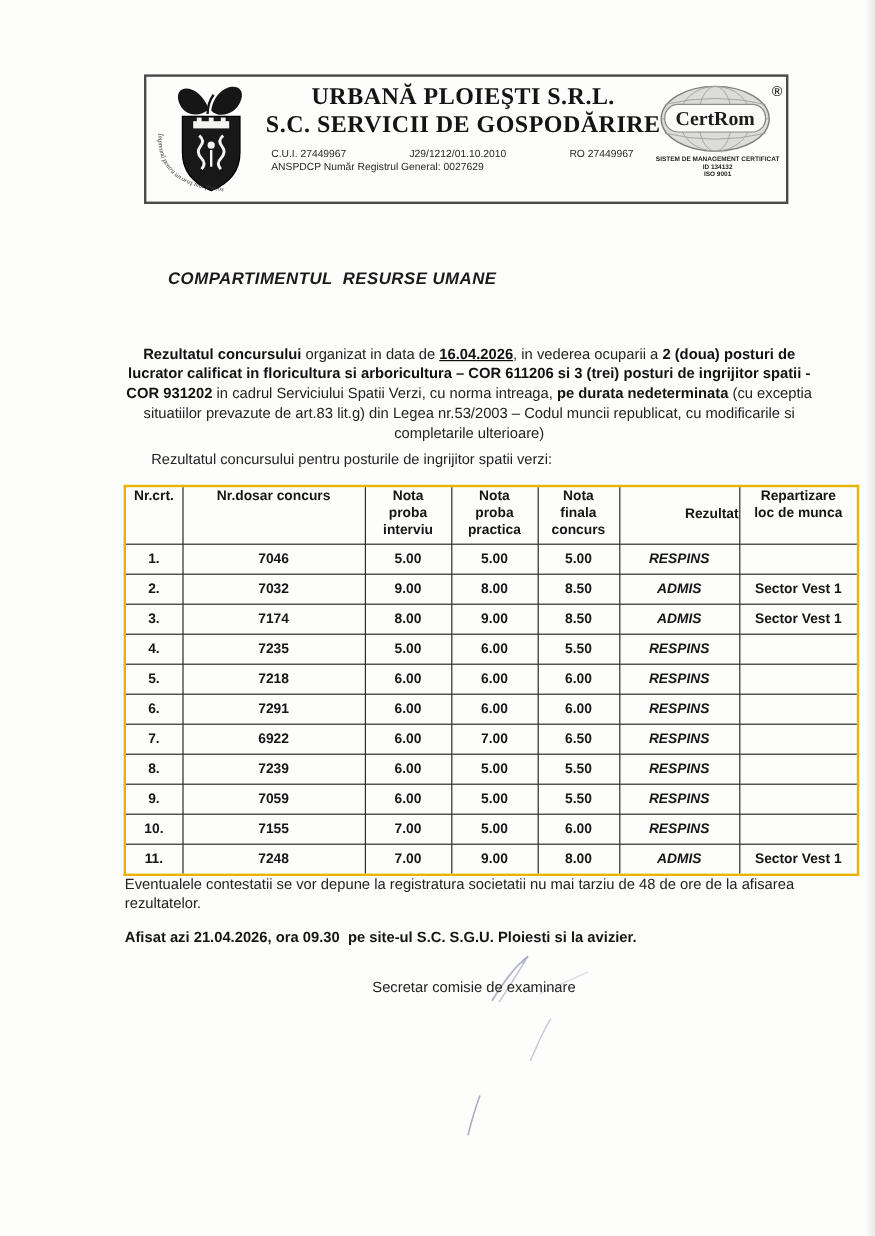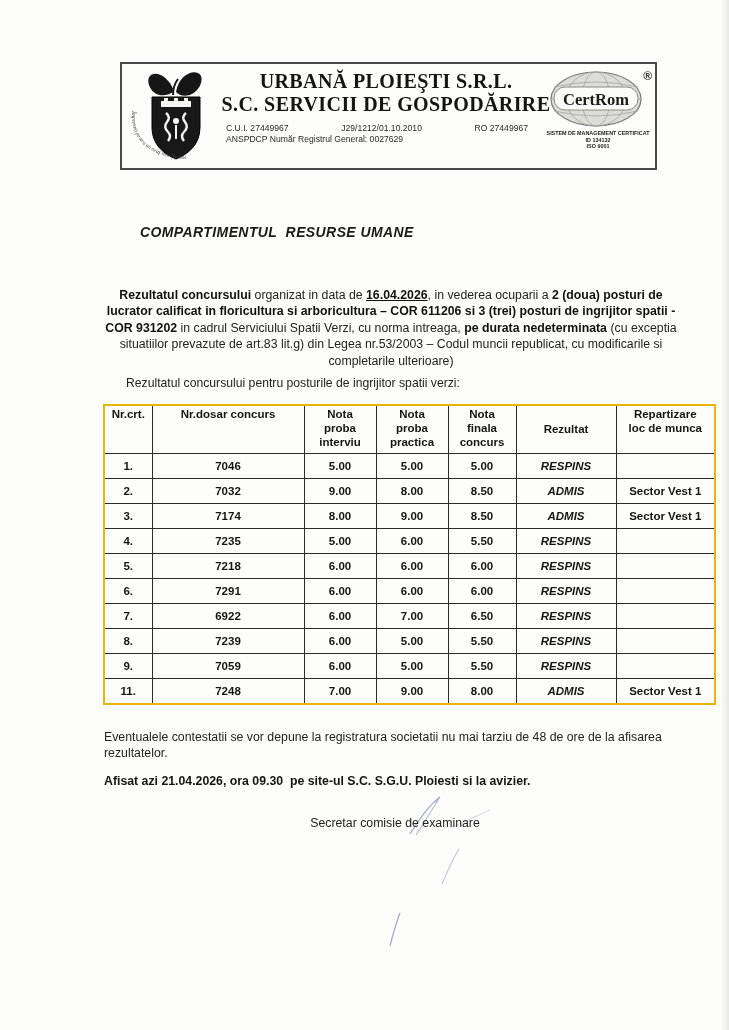--- a/index.html
+++ b/index.html
@@ -26,21 +26,21 @@
   .intro .b{font-weight:bold;color:#111;}
   .intro .u{text-decoration:underline;}
   .caption{left:126px;top:376px;font-size:12.2px;color:#222;}
   
   .results{left:103px;top:404px;}
   table{border-collapse:collapse;table-layout:fixed;width:611px;
         font-family:"Liberation Sans",sans-serif;font-size:11.5px;font-weight:bold;color:#151515;}
   table{border:2px solid #eab308;}
   th,td{border:1px solid #2b2b2b;text-align:center;padding:0;overflow:hidden;}
   thead th{height:45px;vertical-align:top;padding-top:2px;line-height:13.8px;}
-  thead th:nth-child(6){vertical-align:middle;padding-top:0;}
+  thead th:nth-child(6){vertical-align:middle;padding-top:0;text-align:right;}
   tbody td{height:24px;}
   td.rez{font-style:italic;}
   
   .contest{left:104px;top:729px;width:572px;font-size:12.3px;line-height:16.2px;color:#222;}
   .afisat{left:104px;top:774px;font-size:12.3px;font-weight:bold;color:#151515;white-space:pre;}
   .secretary{left:115px;top:816px;width:560px;text-align:center;font-size:12.3px;color:#222;}
   .edge-shade{right:0;top:0;width:8px;height:1030px;
               background:linear-gradient(to right,rgba(0,0,0,0),rgba(90,90,85,.13));}
   svg{display:block;}
 </style>
@@ -211,20 +211,29 @@
         <tr>
           <td>9.</td>
           <td>7059</td>
           <td>6.00</td>
           <td>5.00</td>
           <td>5.50</td>
           <td class="rez">RESPINS</td>
           <td></td>
         </tr>
         <tr>
+          <td>10.</td>
+          <td>7155</td>
+          <td>7.00</td>
+          <td>5.00</td>
+          <td>6.00</td>
+          <td class="rez">RESPINS</td>
+          <td></td>
+        </tr>
+        <tr>
           <td>11.</td>
           <td>7248</td>
           <td>7.00</td>
           <td>9.00</td>
           <td>8.00</td>
           <td class="rez">ADMIS</td>
           <td>Sector Vest 1</td>
         </tr>
       </tbody>
   </table>

